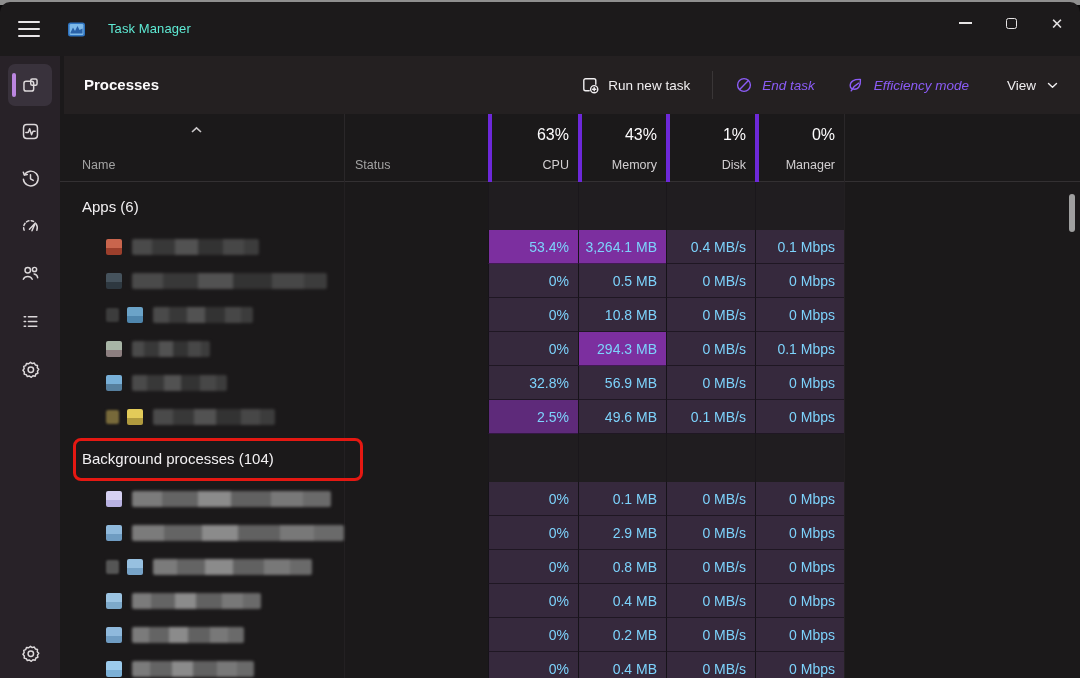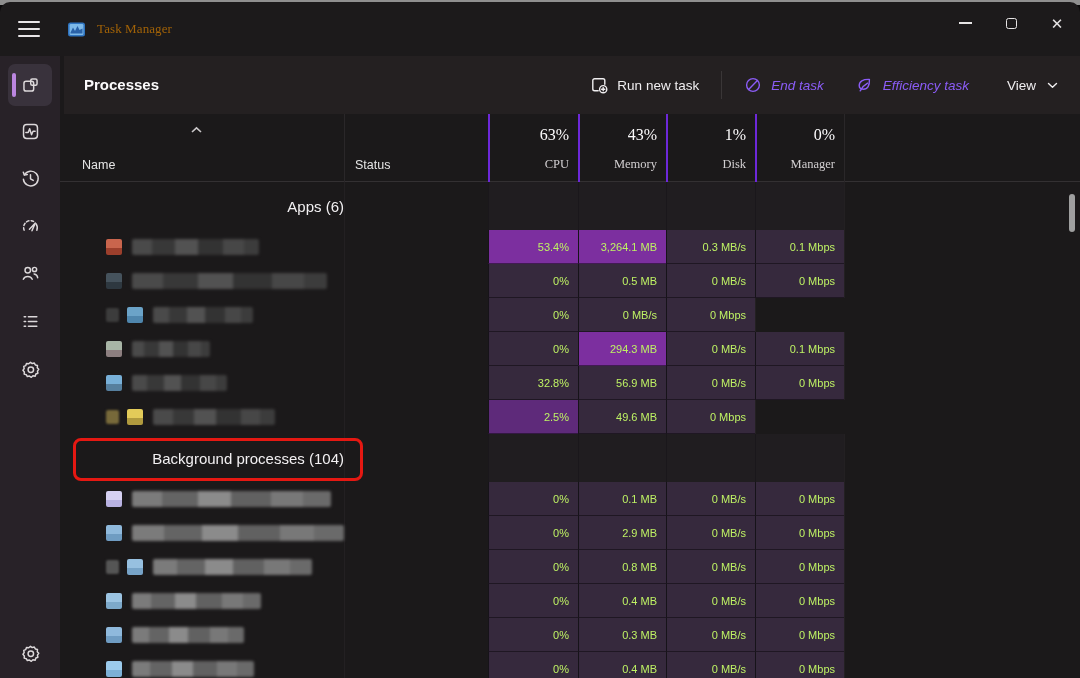--- a/index.html
+++ b/index.html
@@ -8,21 +8,21 @@
   .top-strip { position:absolute; top:0; left:0; width:1080px; height:5px; background:#8f8f8f; }
   .window { position:absolute; top:2px; left:0; width:1080px; height:676px; background:#1c1a1b;
             border-radius:10px 10px 0 0; overflow:hidden; }
 
   
   .titlebar { position:absolute; top:0; left:0; width:100%; height:54px; }
   .hamburger { position:absolute; left:15px; top:13px; width:30px; height:28px; display:flex;
                flex-direction:column; justify-content:center; gap:5px; cursor:pointer; }
   .hamburger span { display:block; width:22px; height:2px; background:#e9e6e8; border-radius:1px; margin-left:3px; }
   .appicon { position:absolute; left:67px; top:18px; width:19px; height:19px; }
-  .apptitle { position:absolute; left:97px; top:19px; font-size:13px; color:#a16207; letter-spacing:.1px;font-family:Liberation Serif, serif; }
+  .apptitle { position:absolute; left:108px; top:19px; font-size:13px; color:#5eead4; letter-spacing:.1px; }
   .caption-btns { position:absolute; right:0; top:0; height:42px; display:flex; }
   .cap-btn { width:46px; height:42px; display:flex; align-items:center; justify-content:center; cursor:pointer; }
   .glyph-min { width:13px; height:1.4px; background:#e6e4e5; }
   .glyph-max { width:11px; height:11px; border:1.4px solid #e6e4e5; border-radius:2.5px; }
   .glyph-close { font-size:15px; color:#e6e4e5; line-height:1; font-weight:300; }
 
   
   .sidebar { position:absolute; left:0; top:54px; width:60px; height:622px; background:#282228; }
   .side-item { position:absolute; left:8px; width:44px; height:42px; border-radius:7px;
                display:flex; align-items:center; justify-content:center; cursor:pointer; }
@@ -43,41 +43,41 @@
   .cmd-btn.enabled { color:#f0eef0; }
   .cmd-btn.disabled { color:#8b5cf6;font-style:italic; }
   .cmd-sep { width:1px; height:28px; background:#3a3637; margin:0 10px; }
   .view-chevron { margin-left:2px; }
 
   
   .thead { position:absolute; left:0; top:58px; width:1020px; height:68px; border-bottom:1px solid #333032; }
   .col-name-hdr { position:absolute; left:0; top:0; width:284px; height:68px; cursor:pointer; }
   .sort-chevron { position:absolute; left:130px; top:6px; width:100%; text-align:left; }
   .sort-chevron svg { stroke:#cac7c9; fill:none; stroke-width:1.6; }
-  .hdr-label { position:absolute; left:22px; bottom:10px; font-size:12.5px; color:#e5e5e5; }
+  .hdr-label { position:absolute; left:22px; bottom:10px; font-size:12.5px; color:#a3a3a3; }
   .col-status-hdr { position:absolute; left:284px; top:0; width:144px; height:68px; border-left:1px solid #2a2729; cursor:pointer; }
   .col-status-hdr .hdr-label { left:10px; }
-  .stat-hdr { position:absolute; top:0; height:68px; border-left:2px solid #6d28d9; cursor:pointer;font-family:Liberation Serif, serif; }
+  .stat-hdr { position:absolute; top:0; height:68px; border-left:4px solid #6d28d9; cursor:pointer; }
   .stat-pct { position:absolute; right:9px; top:12px; font-size:16px; color:#fdfcfd; }
   .stat-name { position:absolute; right:9px; bottom:10px; font-size:12.5px; color:#d2cfd1; }
   .hdr-fill { position:absolute; left:784px; top:0; width:236px; height:68px; border-left:1px solid #2a2729; }
 
   
   .tbody { position:absolute; left:0; top:126px; width:1020px; height:496px; }
   .row { display:grid; grid-template-columns:284px 144px 90px 88px 89px 89px 1fr; }
-  .section-row { height:48px; cursor:pointer;text-align:right; }
+  .section-row { height:48px; cursor:pointer; }
   .section-label { padding-left:22px; align-self:center; font-size:15px; color:#f2f0f2; }
   .sect-stat { background:#201d20; border-left:1px solid #1a171b; }
   .sect-plain { border-left:1px solid #232022; }
   .proc-row { height:34px; cursor:pointer; }
   .name-cell { display:flex; align-items:center; gap:10px; padding-left:46px; }
   .status-cell { border-left:1px solid #232022; }
   .v { background:#36293d; border-left:1px solid #161319; border-bottom:1px solid rgba(8,6,10,.5);
        display:flex; align-items:center; justify-content:flex-end; padding-right:9px;
-       font-size:11px; color:#bef264; }
+       font-size:14px; color:#7dd3fc; }
   .v.bright { background:#7c2f9f; }
   .v.med { background:#5e2a7a; }
   .fill-cell { border-left:1px solid #232022; }
   .p-icon { width:16px; height:16px; border-radius:2px; filter:blur(.7px); flex:0 0 16px; }
   .p-pre { width:13px; height:14px; border-radius:2px; filter:blur(1.2px); margin-right:-2px; flex:0 0 13px; }
   .p-bar { height:16px; border-radius:2px; filter:blur(1.4px); }
   .bar-dark { background:linear-gradient(90deg,#4a4a4a 0 16%,#383838 16% 34%,#525252 34% 52%,#333 52% 72%,#474747 72% 88%,#3c3c3c 88%); }
   .bar-light { background:linear-gradient(90deg,#7b7b7b 0 15%,#646464 15% 33%,#8b8b8b 33% 50%,#616161 50% 70%,#787878 70% 86%,#6a6a6a 86%); }
 
   .scroll-thumb { position:absolute; right:5px; top:138px; width:6px; height:38px; border-radius:3px;
@@ -197,21 +197,21 @@
             <circle cx="9" cy="9" r="6.4"></circle>
             <line x1="4.6" y1="13.4" x2="13.4" y2="4.6"></line>
           </svg>
           <span>End task</span>
         </div>
         <div class="cmd-btn disabled" style="margin-left:8px">
           <svg width="18" height="18" viewBox="0 0 18 18">
             <path d="M3.2 9.6 C3.2 5.2 6.8 3.2 13.4 3.4 C13.8 9.6 11.6 13.2 7.4 13.2 C5 13.2 3.2 11.8 3.2 9.6 Z"></path>
             <path d="M4.2 14.8 C6 11.4 8.4 9 11.6 7.2"></path>
           </svg>
-          <span>Efficiency task</span>
+          <span>Efficiency mode</span>
         </div>
         <div class="cmd-btn enabled" style="margin-left:14px">
           <span>View</span>
           <svg class="view-chevron" width="11" height="7" viewBox="0 0 11 7">
             <polyline points="1.5,1.5 5.5,5.2 9.5,1.5"></polyline>
           </svg>
         </div>
       </div>
     </div>
 
@@ -257,21 +257,21 @@
           <div class="sect-plain"></div>
         </div>
         <div class="row proc-row">
           <div class="name-cell">
             <div class="p-icon" style="background: linear-gradient(rgb(201, 101, 77) 0px, rgb(201, 101, 77) 55%, rgb(156, 63, 44) 55%);"></div>
             <div class="p-bar bar-dark" style="width: 127px;"></div>
           </div>
           <div class="status-cell"></div>
           <div class="v bright">53.4%</div>
           <div class="v bright">3,264.1 MB</div>
-          <div class="v">0.3 MB/s</div>
+          <div class="v">0.4 MB/s</div>
           <div class="v">0.1 Mbps</div>
           <div class="fill-cell"></div>
         </div>
         <div class="row proc-row">
           <div class="name-cell">
             <div class="p-icon" style="background: linear-gradient(rgb(69, 82, 92) 0px, rgb(69, 82, 92) 55%, rgb(46, 56, 64) 55%);"></div>
             <div class="p-bar bar-dark" style="width: 195px;"></div>
           </div>
           <div class="status-cell"></div>
           <div class="v">0%</div>
@@ -281,20 +281,21 @@
           <div class="fill-cell"></div>
         </div>
         <div class="row proc-row">
           <div class="name-cell">
             <div class="p-pre" style="background: rgb(60, 60, 60);"></div>
             <div class="p-icon" style="background: linear-gradient(rgb(107, 163, 200) 0px, rgb(107, 163, 200) 55%, rgb(79, 134, 173) 55%);"></div>
             <div class="p-bar bar-dark" style="width: 100px;"></div>
           </div>
           <div class="status-cell"></div>
           <div class="v">0%</div>
+          <div class="v">10.8 MB</div>
           <div class="v">0 MB/s</div>
           <div class="v">0 Mbps</div>
           <div class="fill-cell"></div>
         </div>
         <div class="row proc-row">
           <div class="name-cell">
             <div class="p-icon" style="background: linear-gradient(rgb(168, 181, 166) 0px, rgb(168, 181, 166) 55%, rgb(141, 127, 128) 55%);"></div>
             <div class="p-bar bar-dark" style="width: 78px;"></div>
           </div>
           <div class="status-cell"></div>
@@ -318,20 +319,21 @@
         </div>
         <div class="row proc-row">
           <div class="name-cell">
             <div class="p-pre" style="background: rgb(119, 105, 58);"></div>
             <div class="p-icon" style="background: linear-gradient(rgb(227, 203, 89) 0px, rgb(227, 203, 89) 55%, rgb(176, 154, 62) 55%);"></div>
             <div class="p-bar bar-dark" style="width: 122px;"></div>
           </div>
           <div class="status-cell"></div>
           <div class="v med">2.5%</div>
           <div class="v">49.6 MB</div>
+          <div class="v">0.1 MB/s</div>
           <div class="v">0 Mbps</div>
           <div class="fill-cell"></div>
         </div>
         <div class="row section-row">
           <div class="section-label">Background processes (104)</div>
           <div class="sect-plain"></div>
           <div class="sect-stat"></div>
           <div class="sect-stat"></div>
           <div class="sect-stat"></div>
           <div class="sect-stat"></div>
@@ -386,21 +388,21 @@
           <div class="v">0 Mbps</div>
           <div class="fill-cell"></div>
         </div>
         <div class="row proc-row">
           <div class="name-cell">
             <div class="p-icon" style="background: linear-gradient(rgb(143, 185, 220) 0px, rgb(143, 185, 220) 55%, rgb(111, 156, 194) 55%);"></div>
             <div class="p-bar bar-light" style="width: 112px;"></div>
           </div>
           <div class="status-cell"></div>
           <div class="v">0%</div>
-          <div class="v">0.3 MB</div>
+          <div class="v">0.2 MB</div>
           <div class="v">0 MB/s</div>
           <div class="v">0 Mbps</div>
           <div class="fill-cell"></div>
         </div>
         <div class="row proc-row">
           <div class="name-cell">
             <div class="p-icon" style="background: linear-gradient(rgb(156, 203, 236) 0px, rgb(156, 203, 236) 55%, rgb(124, 176, 214) 55%);"></div>
             <div class="p-bar bar-light" style="width: 122px;"></div>
           </div>
           <div class="status-cell"></div>

